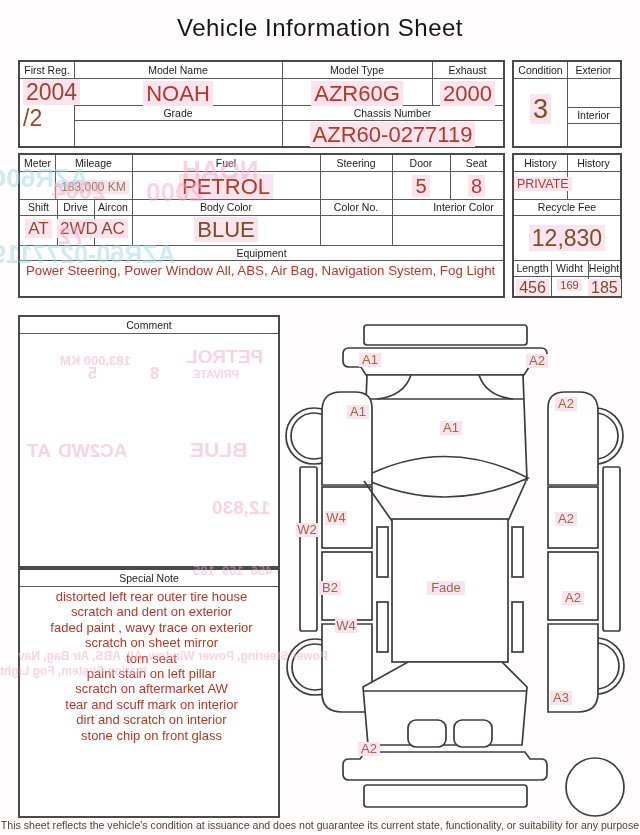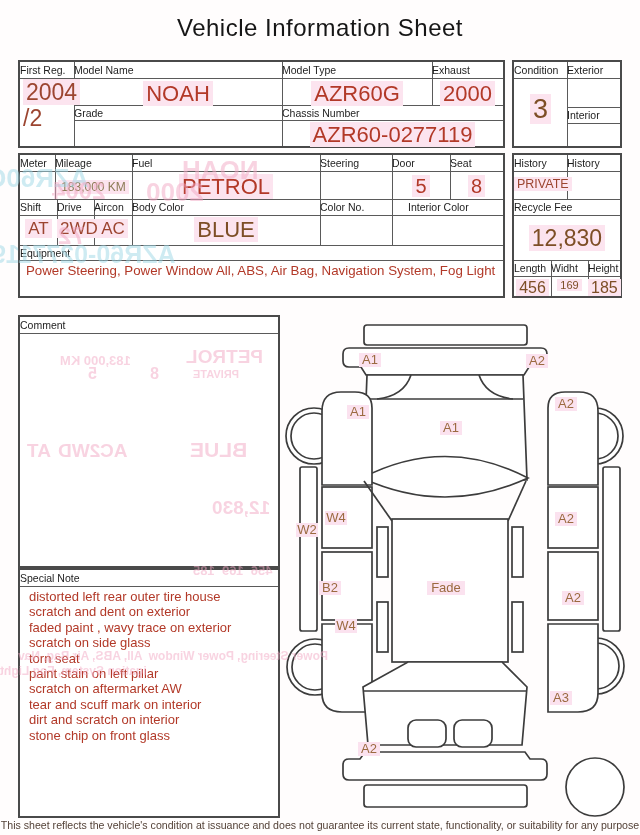--- a/index.html
+++ b/index.html
@@ -1,29 +1,29 @@
 <!DOCTYPE html>
 <html><head>
 <meta charset="utf-8">
 <style>
   html,body{margin:0;padding:0;background:#ffffff;}
   .page{position:relative;width:640px;height:835px;background:#fffdfd;font-family:"Liberation Sans",sans-serif;overflow:hidden;}
   .title{position:absolute;left:0;top:14px;width:640px;text-align:center;font-size:24px;color:#161616;letter-spacing:.5px;}
   .box{position:absolute;border:2px solid #4a4a4a;background:#fff;box-sizing:border-box;}
   .vline{position:absolute;width:1px;background:#5a5a5a;}
   .hline{position:absolute;height:1px;background:#5a5a5a;}
-  .hdr{position:absolute;font-size:10.5px;color:#1d1d1d;white-space:nowrap;}
+  .hdr{position:absolute;font-size:10.5px;color:#1d1d1d;text-align:center;white-space:nowrap;}
   .val{position:absolute;text-align:center;white-space:nowrap;}
   .v-red{color:#b23928;}
   .v-brown{color:#7d4e26;}
   .v-rust{color:#9c4530;}
   .v-olive{color:#8c7a55;}
   .hl{background:#fce4ef;padding:0 3px;}
   .eq{position:absolute;font-size:13.3px;color:#b23928;text-align:left;}
-  .notes{position:absolute;left:9px;top:19px;width:245px;font-size:13px;line-height:15.4px;color:#b23928;text-align:left;}
+  .notes{position:absolute;left:9px;top:19px;width:245px;font-size:13px;line-height:15.4px;color:#b23928;text-align:center;}
   .footer{position:absolute;left:0;top:819px;width:640px;text-align:center;font-size:10.6px;color:#544238;}
   .ghost{position:absolute;transform:scaleX(-1);font-weight:bold;opacity:.5;pointer-events:none;white-space:pre;z-index:5;}
   .ghost.pink{color:#f2a9c4;}
   .ghost.cyan{color:#9fd8e6;}
   svg text{font-family:"Liberation Sans",sans-serif;}
 </style>
 </head>
 <body>
 
 <div class="page">
@@ -151,21 +151,21 @@
     <div class="hdr" style="left:0;top:2px;width:258px">Comment</div>
   </div>
 
   <div class="box" style="left:18px;top:568px;width:262px;height:250px">
     <div class="hline" style="left:0;top:16px;width:258px"></div>
     <div class="hdr" style="left:0;top:2px;width:258px">Special Note</div>
     <div class="notes" id="special-note-lines">
         <div>distorted left rear outer tire house</div>
         <div>scratch and dent on exterior</div>
         <div>faded paint , wavy trace on exterior</div>
-        <div>scratch on side glass</div>
+        <div>scratch on sheet mirror</div>
         <div>torn seat</div>
         <div>paint stain on left pillar</div>
         <div>scratch on aftermarket AW</div>
         <div>tear and scuff mark on interior</div>
         <div>dirt and scratch on interior</div>
         <div>stone chip on front glass</div>
       </div>
   </div>
 
   <svg style="position:absolute;left:280px;top:315px;overflow:visible" width="360" height="505" viewBox="0 0 360 505">

